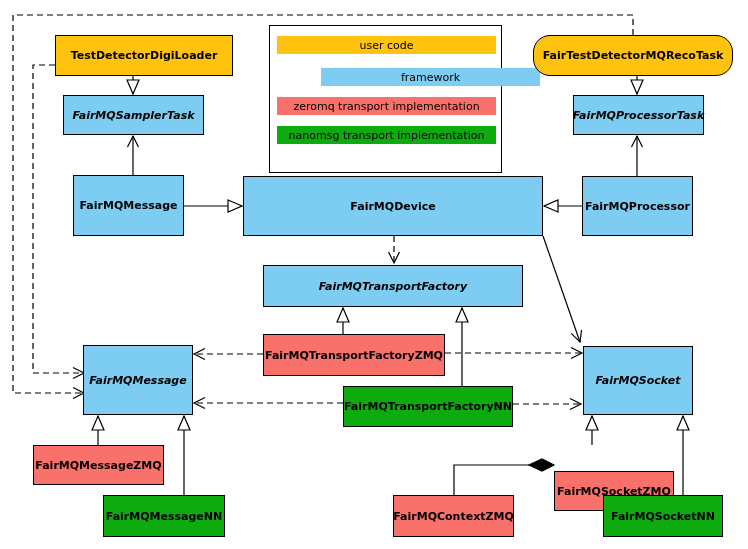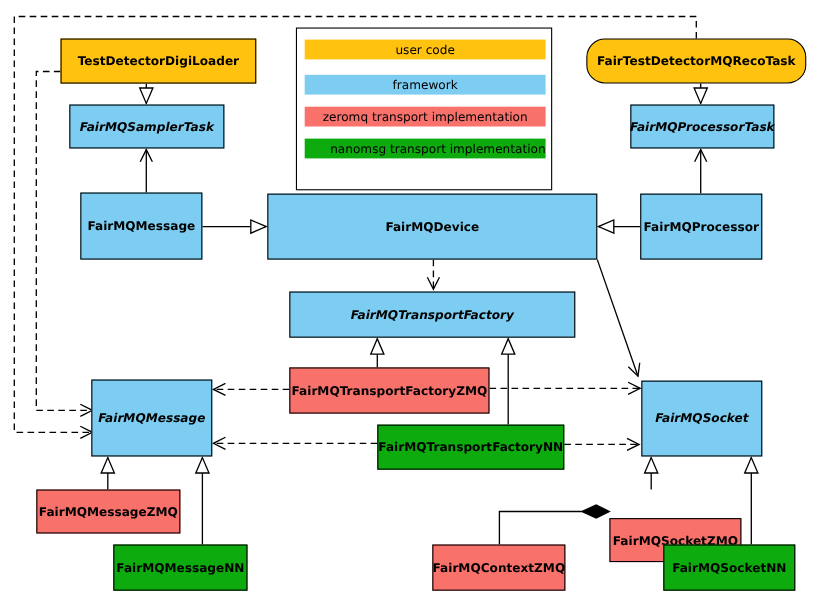--- a/index.html
+++ b/index.html
@@ -12,21 +12,21 @@
   .abstract{font-style:italic;}
   .c-user{background:#FFC20E;}
   .c-fw{background:#7CCDF1;}
   .c-zmq{background:#F9716B;}
   .c-nn{background:#0DAB0D;}
   .legend{position:absolute;left:269px;top:25px;width:233px;height:148px;
           border:1px solid #000;background:#fff;box-sizing:border-box;}
   .legend-bar{position:absolute;left:7px;width:219px;height:18px;display:flex;
               align-items:center;justify-content:center;
               font:11px "DejaVu Sans",sans-serif;color:#000;white-space:nowrap;}
-  .lb0{top:10px;}.lb1{top:42px;}.lb2{top:71px;}.lb3{top:100px;justify-content:flex-end;}
+  .lb0{top:10px;}.lb1{top:42px;margin-left:44px;}.lb2{top:71px;}.lb3{top:100px;}
 </style>
 </head>
 <body>
 
 <div class="stage">
 
   <svg class="wires" width="748" height="549" viewBox="0 0 748 549" fill="none" stroke="#000" stroke-width="1.2">
     <defs>
       <marker id="mTri" markerUnits="userSpaceOnUse" markerWidth="18" markerHeight="18" refX="15" refY="8" orient="auto">
         <path d="M1,2 L15,8 L1,14 Z" fill="#ffffff" stroke="#000" stroke-width="1.2"></path>

